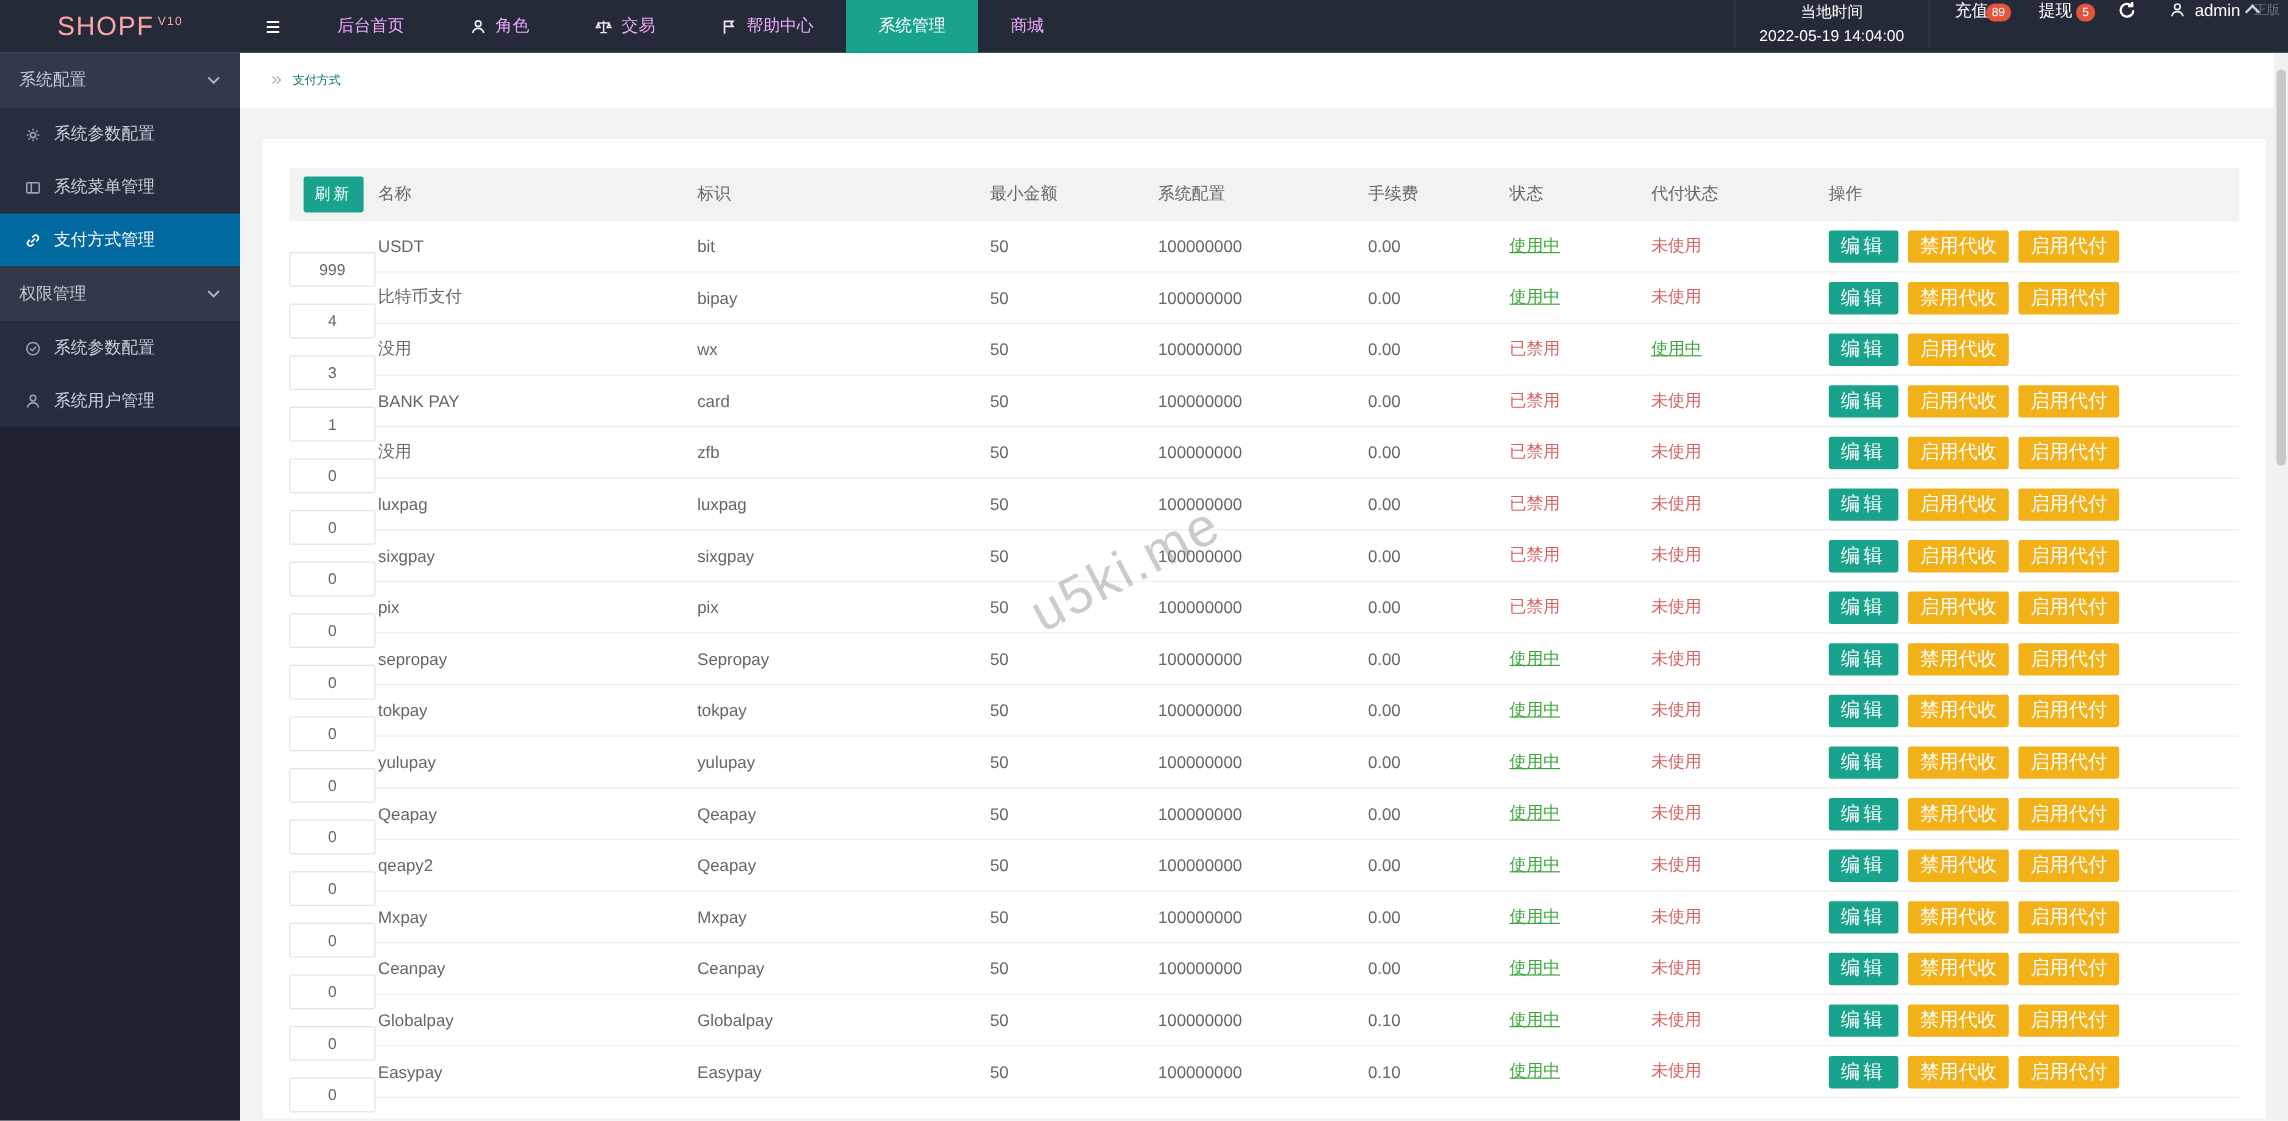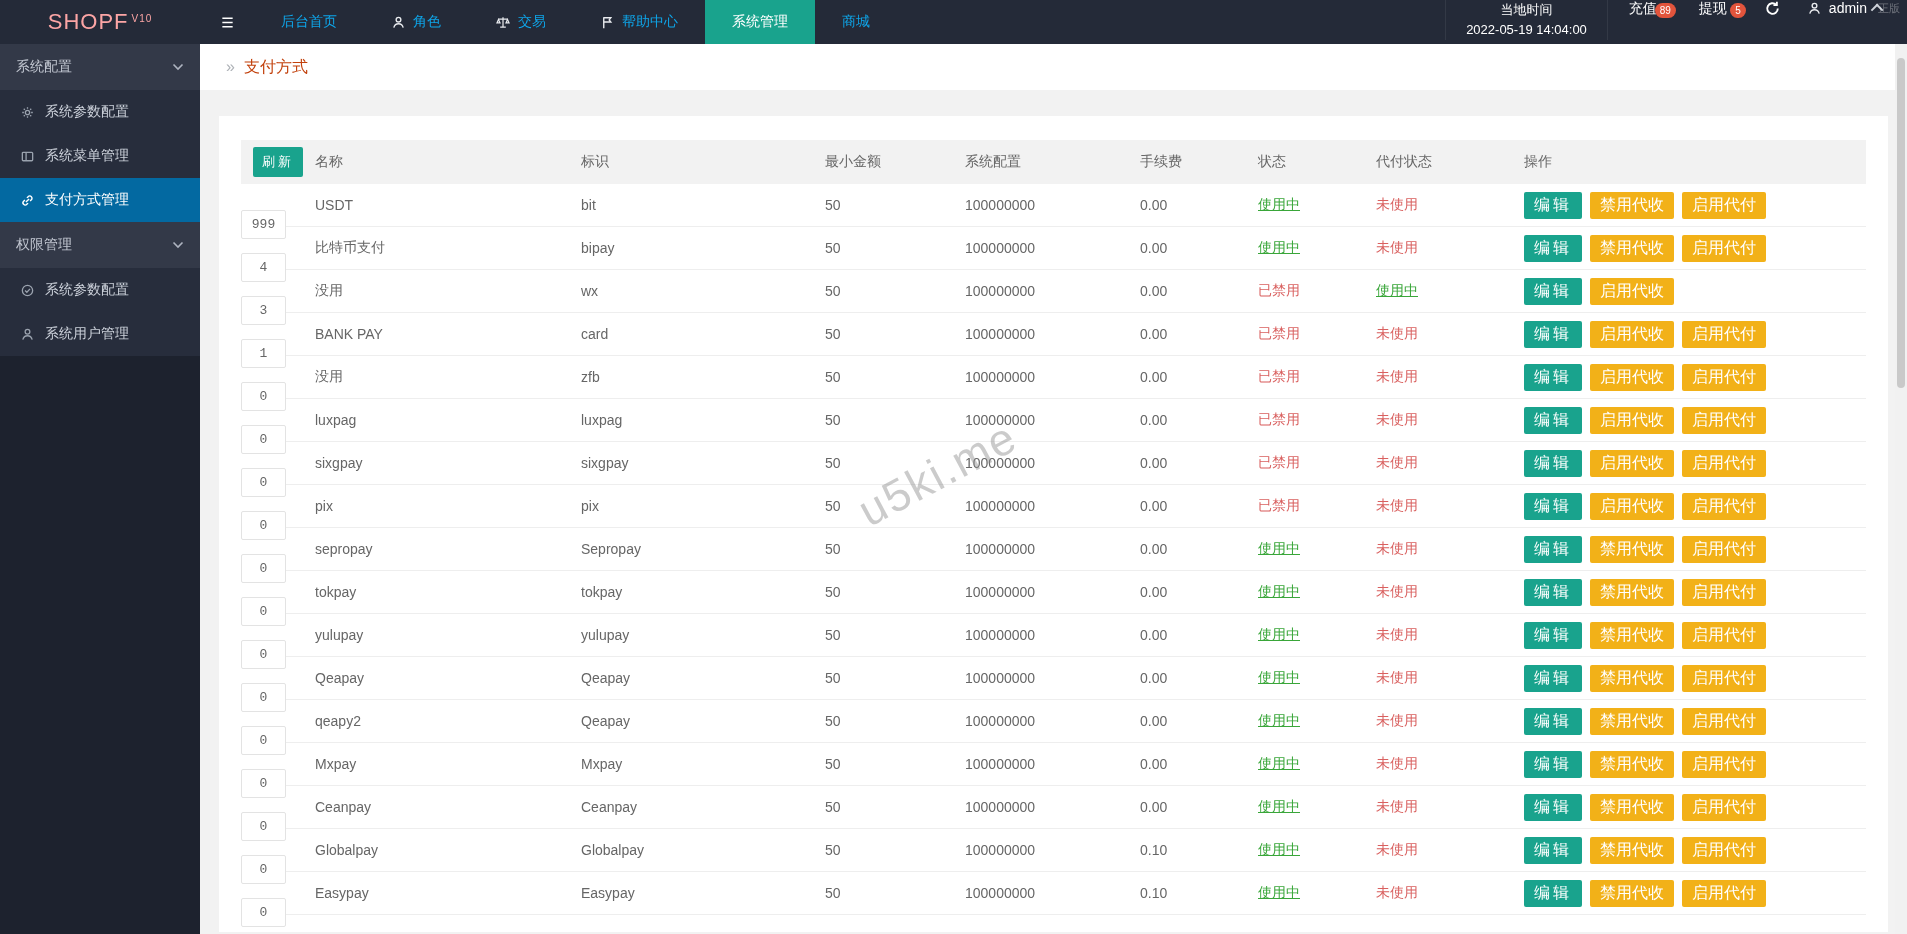--- a/index.html
+++ b/index.html
@@ -6,21 +6,21 @@
   html,body { width:1907px; height:934px; overflow:hidden; }
   body { font-family:"Liberation Sans","DejaVu Sans",sans-serif; background:#f2f2f2; color:#666; }
   .app { position:relative; width:1907px; height:934px; overflow:hidden; }
 
   
   .topbar { position:absolute; top:0; left:0; right:0; height:44px; background:#242a38; display:flex; align-items:stretch; color:#fff; z-index:20; }
   .logo { width:200px; display:flex; align-items:center; justify-content:center; font-size:22px; letter-spacing:1px; color:#fca5a5; white-space:nowrap; }
   .logo sup { font-size:10px; margin-left:3px; transform:translateY(-4px); }
   .hamburger { width:54px; display:flex; align-items:center; justify-content:center; cursor:pointer; }
   .topnav { display:flex; align-items:stretch; }
-  .nav-item { display:flex; align-items:center; gap:7px; padding:0 27px; font-size:14px; color:#0ea5e9; cursor:pointer; white-space:nowrap; }
+  .nav-item { display:flex; align-items:center; gap:7px; padding:0 27px; font-size:14px; color:#f0abfc; cursor:pointer; white-space:nowrap; }
   .nav-item.active { background:#19a38d; color:#fff; }
   .nav-item .ni-icon { display:flex; }
   .topbar-right { margin-left:auto; display:flex; align-items:flex-start; }
   .time-block { display:flex; flex-direction:column; justify-content:center; align-items:center; padding:0 20px; font-size:13px; line-height:1.55; border-left:1px solid rgba(255,255,255,.07); border-right:1px solid rgba(255,255,255,.07); }
   .tb-btn { position:relative; display:flex; align-items:center; padding:0 21px; font-size:14px; cursor:pointer; }
   .badge { position:absolute; top:3px; right:2px; background:#e2543c; color:#fff; border-radius:9px; font-size:10px; line-height:13px; padding:1px 5px; min-width:13px; text-align:center; }
   .refresh-btn { display:flex; align-items:center; padding:0 16px; cursor:pointer; }
   .user-block { display:flex; align-items:center; gap:7px; padding:0 24px 0 10px; font-size:14px; cursor:pointer; }
   .license-tag { position:absolute; top:1px; right:7px; font-size:11px; color:rgba(255,255,255,.32); }
   .chev-up { width:9px; height:9px; border-left:2px solid #cfd3da; border-top:2px solid #cfd3da; transform:rotate(45deg) translateY(2px); }
@@ -31,37 +31,37 @@
   .side-items { background:#272d3c; }
   .side-item { height:44px; display:flex; align-items:center; gap:10px; padding-left:20px; color:#ccd1da; font-size:14px; cursor:pointer; }
   .side-item .si-icon { display:flex; color:#9aa2ae; }
   .side-item.active { background:#0369a1; color:#fff; }
   .side-item.active .si-icon { color:#fff; }
 
   
   .content { position:absolute; left:200px; top:44px; right:0; bottom:0; }
   .breadcrumb-bar { height:46px; background:#fff; display:flex; align-items:center; padding-left:26px; gap:9px; }
   .crumb-icon { color:#aeb2b7; font-size:16px; }
-  .crumb-title { font-size:16px; color:#c2410c; }
+  .crumb-title { font-size:10px; color:#0f766e; }
   .card { margin:26px 19px 0; background:#fff; height:816px; overflow:hidden; padding:24px 22px 0; }
 
   .thead { display:flex; align-items:center; height:44px; background:#f2f2f2; color:#666; font-size:14px; }
   .trow { display:flex; align-items:center; height:43px; border-bottom:1px solid #eeeeee; font-size:14px; color:#666; }
   .c-sort { width:74px; flex:none; }
   .c-name { width:266px; flex:none; }
   .c-code { width:244px; flex:none; }
   .c-min  { width:140px; flex:none; }
   .c-max  { width:175px; flex:none; }
   .c-fee  { width:118px; flex:none; }
   .c-status { width:118px; flex:none; }
   .c-df   { width:148px; flex:none; }
   .c-act  { flex:1; display:flex; align-items:center; }
 
   .refresh-table-btn { background:#19a38d; color:#fff; border:none; border-radius:2px; font-size:13px; padding:6px 9px; margin-left:12px; letter-spacing:3px; cursor:pointer; }
-  .sort-input { width:45px; height:29px; border:1px solid #e3e3e3; border-radius:2px; text-align:center; font-size:13px; color:#666; background:#fff; font-family:Liberation Mono, monospace;margin-top:39px; }
+  .sort-input { width:72px; height:29px; border:1px solid #e3e3e3; border-radius:2px; text-align:center; font-size:13px; color:#666; background:#fff; font-family:Liberation Sans, sans-serif;margin-top:39px; }
   .act-btn { height:27px; padding:0 10px; border:none; border-radius:2px; color:#fff; font-size:16px; margin-right:8px; cursor:pointer; font-family:inherit; white-space:nowrap; }
   .act-edit { background:#19a38d; letter-spacing:3px; }
   .act-warn { background:#f2b118; }
   .st-on  { color:#39a639;text-decoration:underline; }
   .st-off { color:#d9605f; }
 
   .watermark { position:absolute; left:852px; top:448px; font-size:45px; color:#8d8d8d; opacity:.45; transform:rotate(-28deg); letter-spacing:2px; z-index:8; pointer-events:none; }
 
   .scroll-track { position:absolute; top:44px; right:0; bottom:0; width:12px; background:#f1f1f1; z-index:18; }
   .scroll-thumb { position:absolute; top:14px; left:2px; width:8px; height:330px; background:#c9c9c9; border-radius:4px; }

